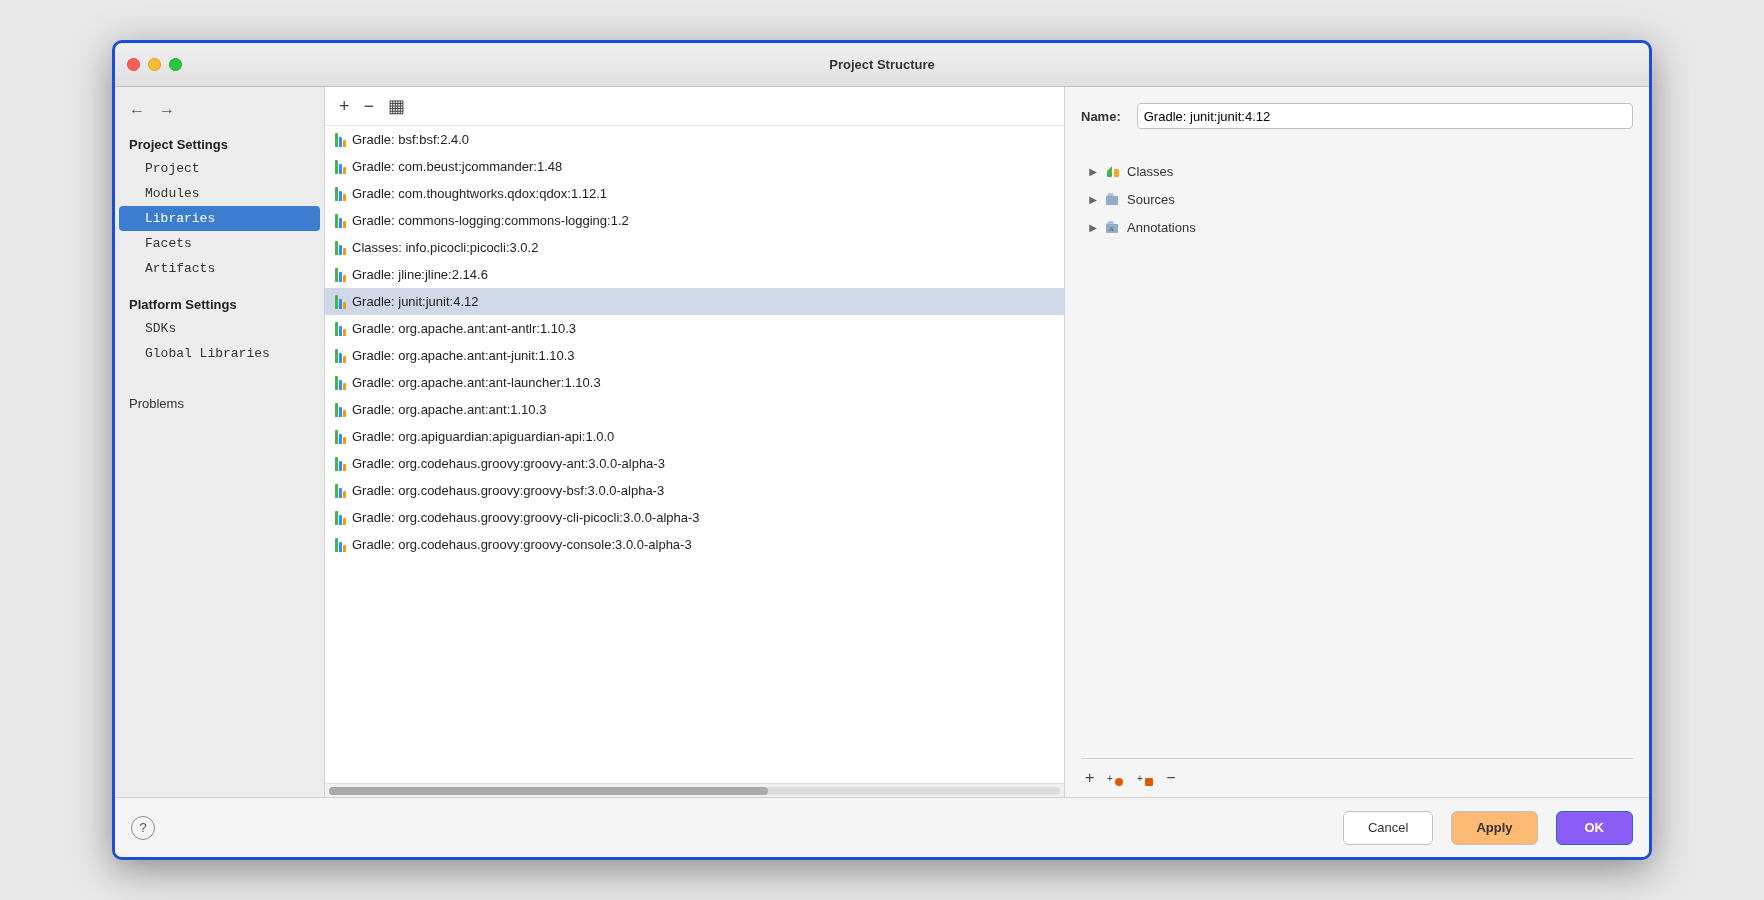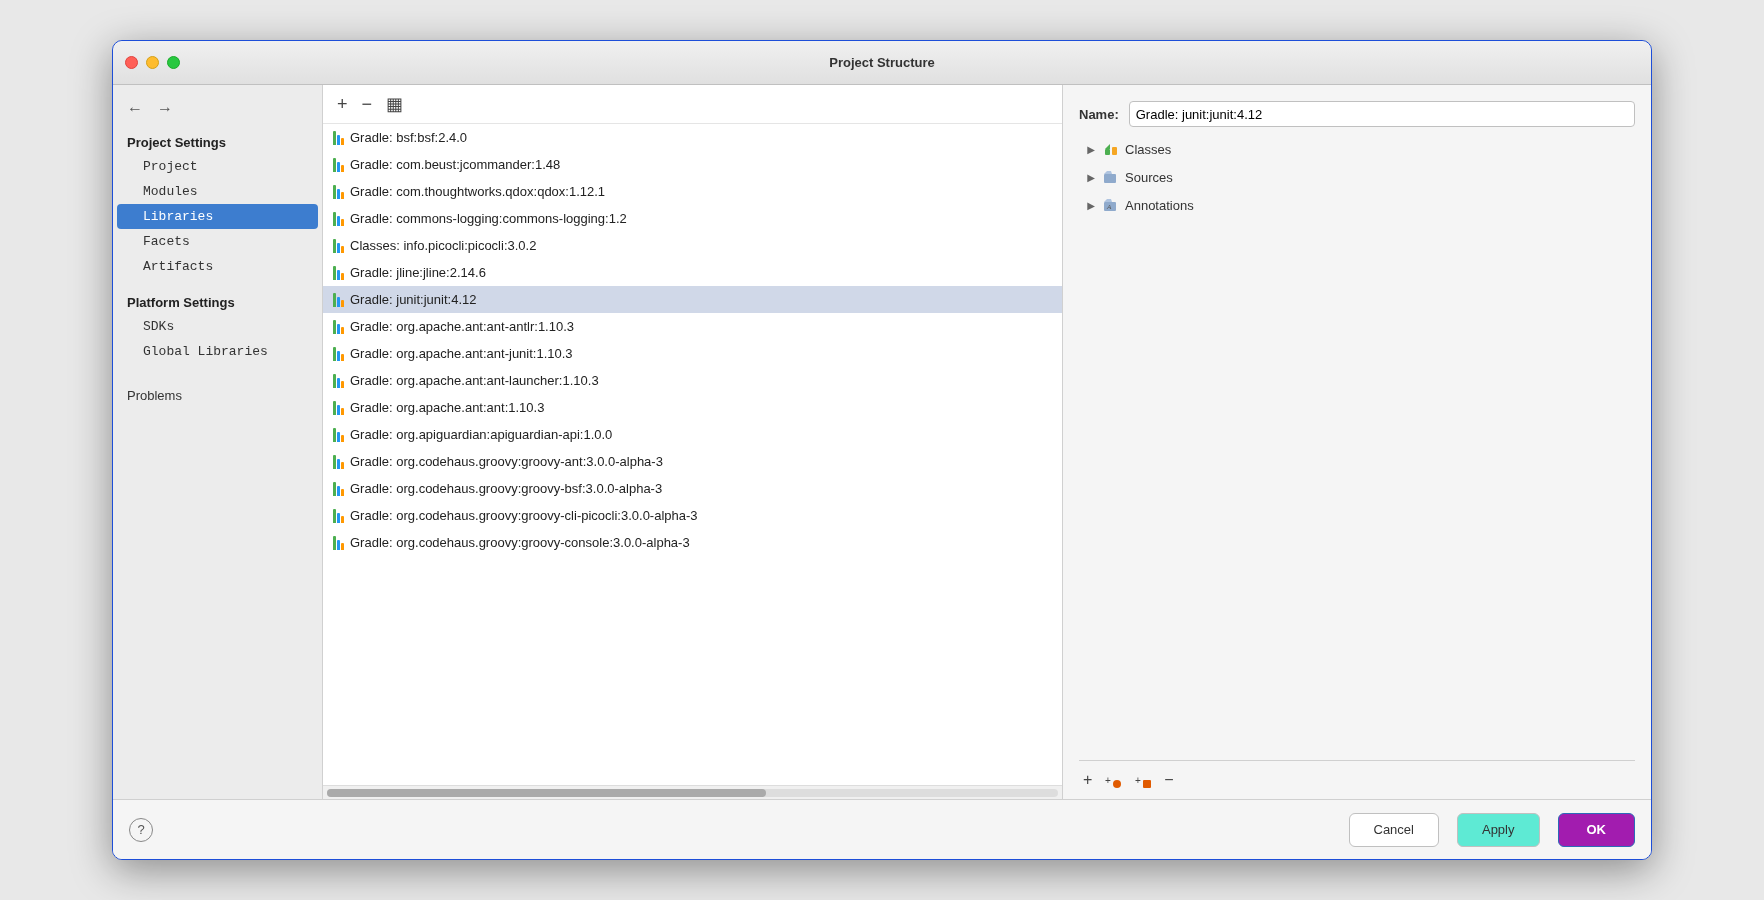--- a/index.html
+++ b/index.html
@@ -16,21 +16,21 @@
     }
     .window {
       width: 1540px;
       height: 820px;
       background: #f5f5f5;
       border-radius: 10px;
       box-shadow: 0 10px 40px rgba(0,0,0,0.4);
       display: flex;
       flex-direction: column;
       overflow: hidden;
-      border: 1px solid #1d4ed8;
+      border: 3px solid #1d4ed8;
     }
     .titlebar {
       height: 44px;
       background: linear-gradient(to bottom, #f0f0f0, #e0e0e0);
       display: flex;
       align-items: center;
       justify-content: center;
       position: relative;
       border-bottom: 1px solid #c0c0c0;
       border-radius: 10px 10px 0 0;
@@ -111,21 +111,21 @@
       border-radius: 4px;
     }
     .sidebar-divider {
       height: 10px;
     }
     .problems-item {
       padding: 8px 14px 5px 14px;
       font-size: 13px;
       color: #333;
       cursor: pointer;
-      margin-top: 6px;
+      margin-top: 12px;
     }
 
     
     .list-panel {
       width: 740px;
       background: white;
       display: flex;
       flex-direction: column;
       border-right: 1px solid #d0d0d0;
       flex-shrink: 0;
@@ -210,22 +210,22 @@
     .detail-panel {
       flex: 1;
       background: #f5f5f5;
       display: flex;
       flex-direction: column;
       padding: 16px 16px 0 16px;
     }
     .name-row {
       display: flex;
       align-items: center;
-      gap: 10px;
-      margin-bottom: 8px;
+      gap: 16px;
+      margin-bottom: 28px;
     }
     .name-label {
       font-size: 13px;
       font-weight: 600;
       color: #333;
       white-space: nowrap;
     }
     .name-input {
       flex: 1;
       height: 26px;
@@ -317,31 +317,32 @@
       background: white;
       border: 1px solid #c0c0c0;
       border-radius: 6px;
       font-size: 13px;
       cursor: pointer;
       color: #333;
     }
     .btn-apply {
       height: 34px;
       padding: 0 24px;
-      background: #5eead4;
+      background: #fdba74;
       border: 1px solid #c0c0c0;
       border-radius: 6px;
       font-size: 13px;
       cursor: pointer;
       color: #333;
+      font-weight: bold;
     }
     .btn-ok {
       height: 34px;
       padding: 0 28px;
-      background: #a21caf;
+      background: #8b5cf6;
       border: 1px solid #2c6ab8;
       border-radius: 6px;
       font-size: 13px;
       cursor: pointer;
       color: white;
       font-weight: 600;
     }
   </style>
 </head>
 <body>

